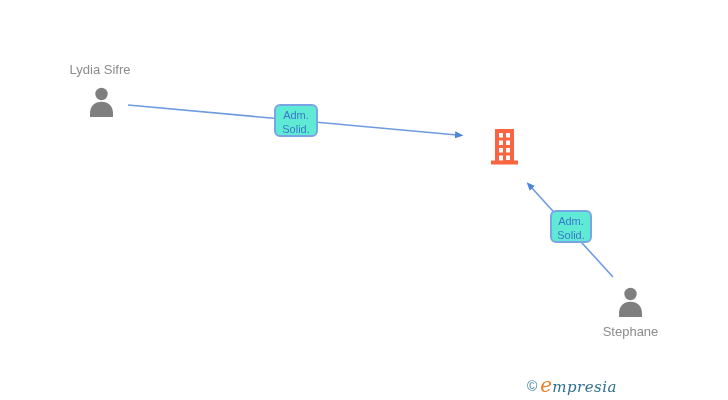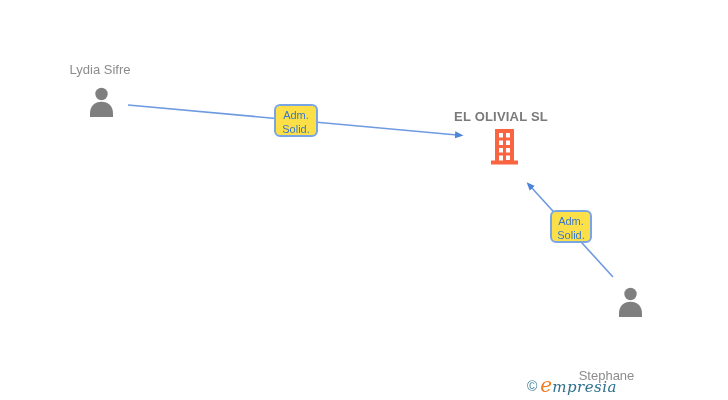--- a/index.html
+++ b/index.html
@@ -24,21 +24,21 @@
   }
   .company-label {
     font-weight: bold;
     color: #7a7a7a;
     letter-spacing: 0.2px;
   }
   .two-line span { display: block; }
 
   .edge-label {
     position: absolute;
-    background: #fde047;
+    background: #5eead4;
     border: 2px solid #7aa5e5;
     border-radius: 6px;
     box-sizing: border-box;
     color: #3c78c8;
     font-size: 11px;
     line-height: 14px;
     text-align: center;
     padding-top: 2px;
   }
   .edge-label span { display: block; }
@@ -88,21 +88,20 @@
   <div class="node-label" style="left:50px; top:62px; width:100px;">Lydia Sifre</div>
   <div class="node" style="left:88px; top:87px;">
     <span>
       <svg width="27" height="31" viewBox="0 0 27 31">
         <circle cx="13.5" cy="7" r="6.2" fill="#7f7f7f"></circle>
         <path d="M2 30 L2 26.5 C2 19 6.8 14.8 13.5 14.8 C20.2 14.8 25 19 25 26.5 L25 30 Z" fill="#7f7f7f"></path>
       </svg>
     </span>
   </div>
 
-  <div class="node-label company-label" style="left:441px; top:109px; width:120px;">EL OLIVIAL SL</div>
   <div class="node" style="left:490px; top:129px;">
     <span>
       <svg width="29" height="36" viewBox="0 0 29 36">
         <rect x="1" y="31.5" width="27" height="4" fill="#f96540"></rect>
         <rect x="5" y="0" width="19" height="33" fill="#f96540"></rect>
         <rect x="9" y="4" width="4" height="4.5" fill="#ffffff"></rect>
         <rect x="16" y="4" width="4" height="4.5" fill="#ffffff"></rect>
         <rect x="9" y="11.5" width="4" height="4.5" fill="#ffffff"></rect>
         <rect x="16" y="11.5" width="4" height="4.5" fill="#ffffff"></rect>
         <rect x="9" y="19" width="4" height="4.5" fill="#ffffff"></rect>
@@ -114,21 +113,21 @@
   </div>
 
   <div class="node" style="left:617px; top:287px;">
     <span>
       <svg width="27" height="31" viewBox="0 0 27 31">
         <circle cx="13.5" cy="7" r="6.2" fill="#7f7f7f"></circle>
         <path d="M2 30 L2 26.5 C2 19 6.8 14.8 13.5 14.8 C20.2 14.8 25 19 25 26.5 L25 30 Z" fill="#7f7f7f"></path>
       </svg>
     </span>
   </div>
-  <div class="node-label two-line" style="left:551px; top:324px; width:111px;margin-top:44px;">
+  <div class="node-label two-line" style="left:575px; top:324px; width:111px;">
     <span>Stephane</span>
   </div>
 
   <div class="edge-label" style="left:274px; top:104px; width:44px; height:33px;">
     <span>Adm.</span>
     <span>Solid.</span>
   </div>
   <div class="edge-label" style="left:550px; top:210px; width:42px; height:33px;">
     <span>Adm.</span>
     <span>Solid.</span>

